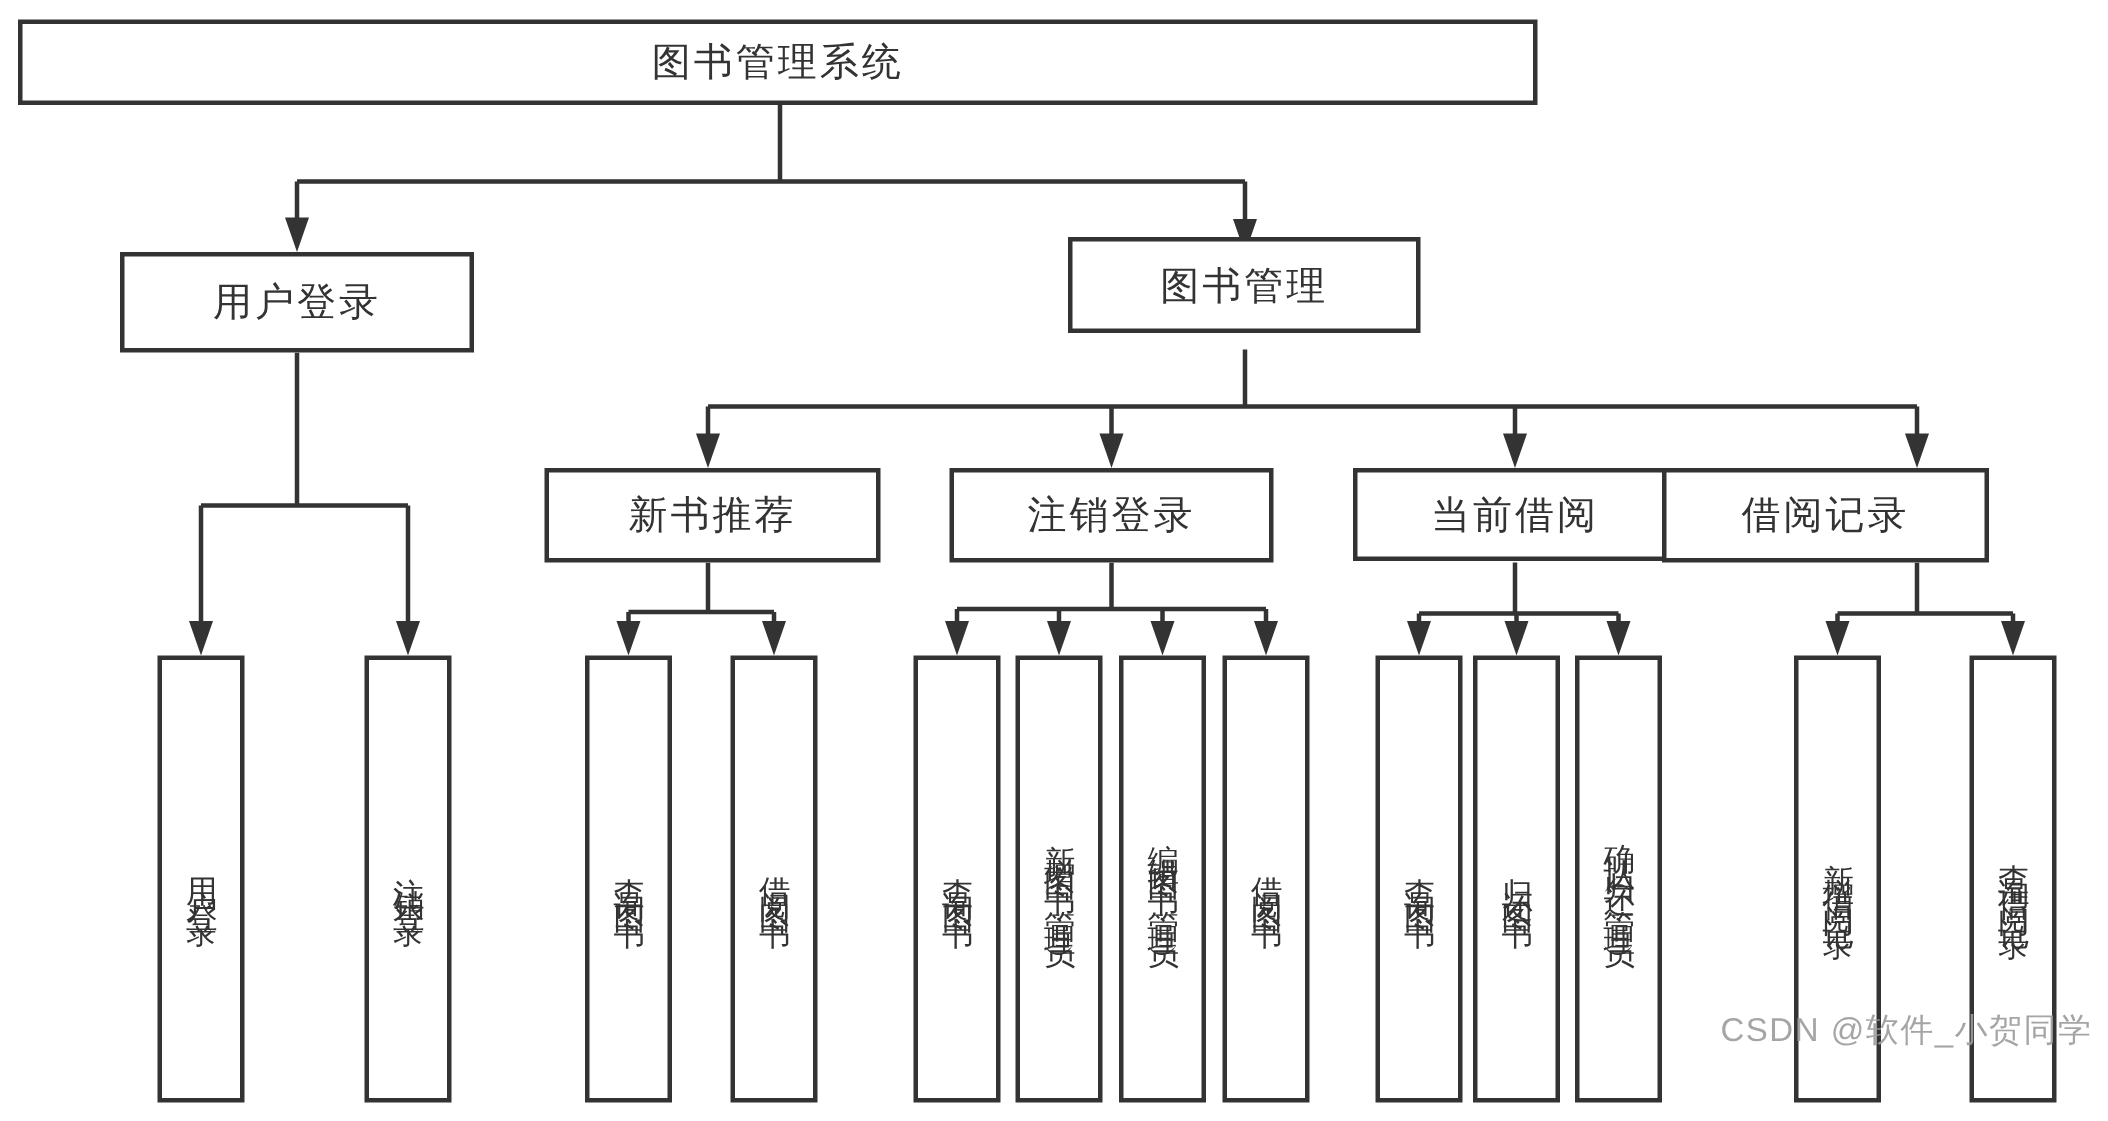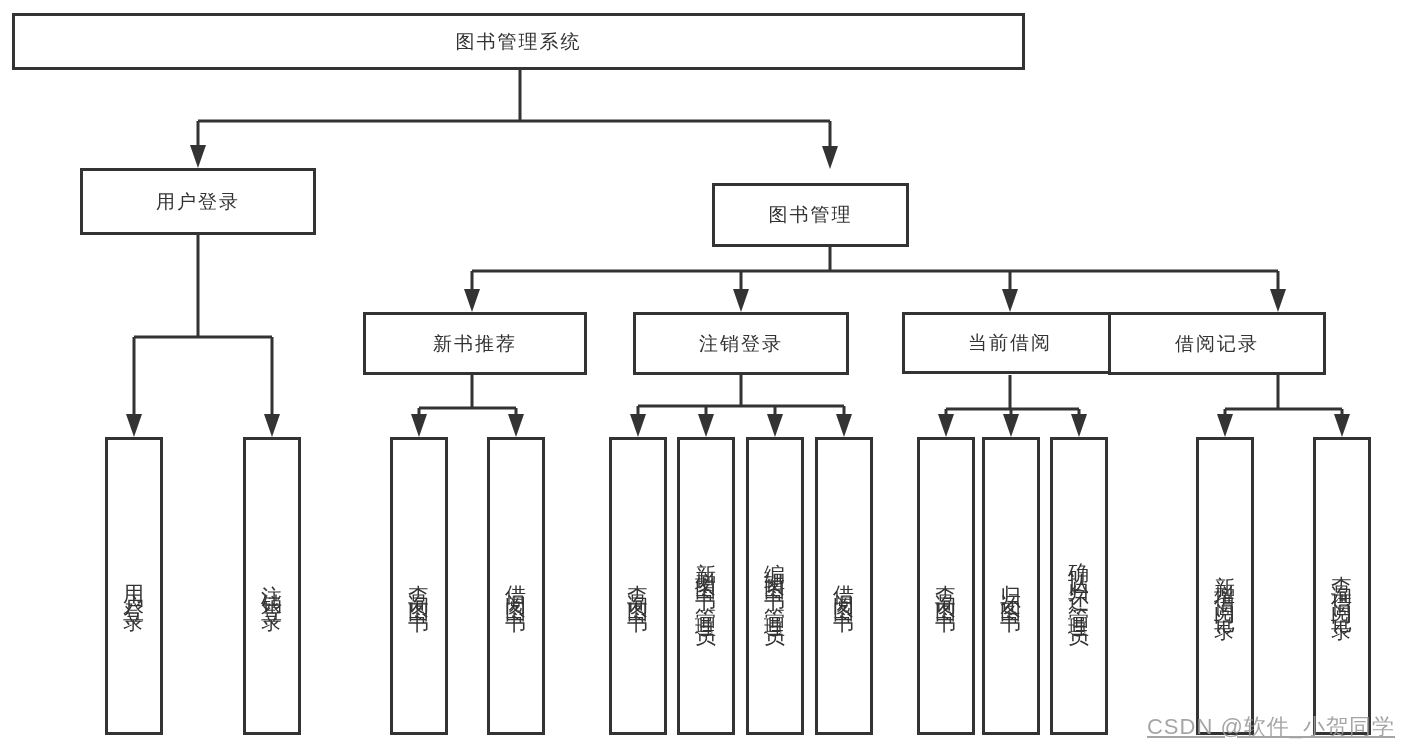--- a/index.html
+++ b/index.html
@@ -20,38 +20,37 @@
   .connectors{position:absolute;left:0;top:0;width:1405px;height:747px;}
   .connectors .stems{stroke:var(--line);stroke-width:3;fill:none;}
   .connectors .arrow{fill:var(--line);stroke:none;}
   .box{
     position:absolute;
     box-sizing:border-box;
     border:3px solid var(--line);
     background:var(--background);
     display:flex;align-items:center;justify-content:center;
   }
-  .hnode{font-size:19px;letter-spacing:2px;white-space:nowrap;align-items:center;}
+  .hnode{font-size:26px;letter-spacing:2px;white-space:nowrap;align-items:center;}
   .vnode .vtext{
     writing-mode:vertical-rl;
     text-orientation:mixed;
     font-size:21px;
     line-height:1;
     letter-spacing:9px;
     white-space:nowrap;
   }
   .watermark{
     position:absolute;
-    top:712px;right:10px;
+    top:672px;right:10px;
     font-size:22px;
     letter-spacing:1px;
     color:var(--watermark);
     opacity:.9;
     white-space:nowrap;
-    text-decoration:underline;
   }
 </style>
 </head>
 <body>
 
 <div class="canvas">
 
   <svg class="connectors" viewBox="0 0 1405 747" xmlns="http://www.w3.org/2000/svg">
     <path class="stems" d="
       M520 70 V121  M198 121 H830  M198 121 V150  M830 121 V152
@@ -84,21 +83,21 @@
     </g>
   </svg>
 
   <div class="box hnode" style="left:12px;top:13px;width:1013px;height:57px;">
     <span>图书管理系统</span>
   </div>
 
   <div class="box hnode" style="left:80px;top:168px;width:236px;height:67px;">
     <span>用户登录</span>
   </div>
-  <div class="box hnode" style="left:712px;top:183px;width:197px;height:64px;">
+  <div class="box hnode" style="left:712px;top:158px;width:235px;height:64px;">
     <span>图书管理</span>
   </div>
 
   <div class="box hnode" style="left:363px;top:312px;width:224px;height:63px;">
     <span>新书推荐</span>
   </div>
   <div class="box hnode" style="left:633px;top:312px;width:216px;height:63px;">
     <span>注销登录</span>
   </div>
   <div class="box hnode" style="left:902px;top:312px;width:216px;height:62px;">

